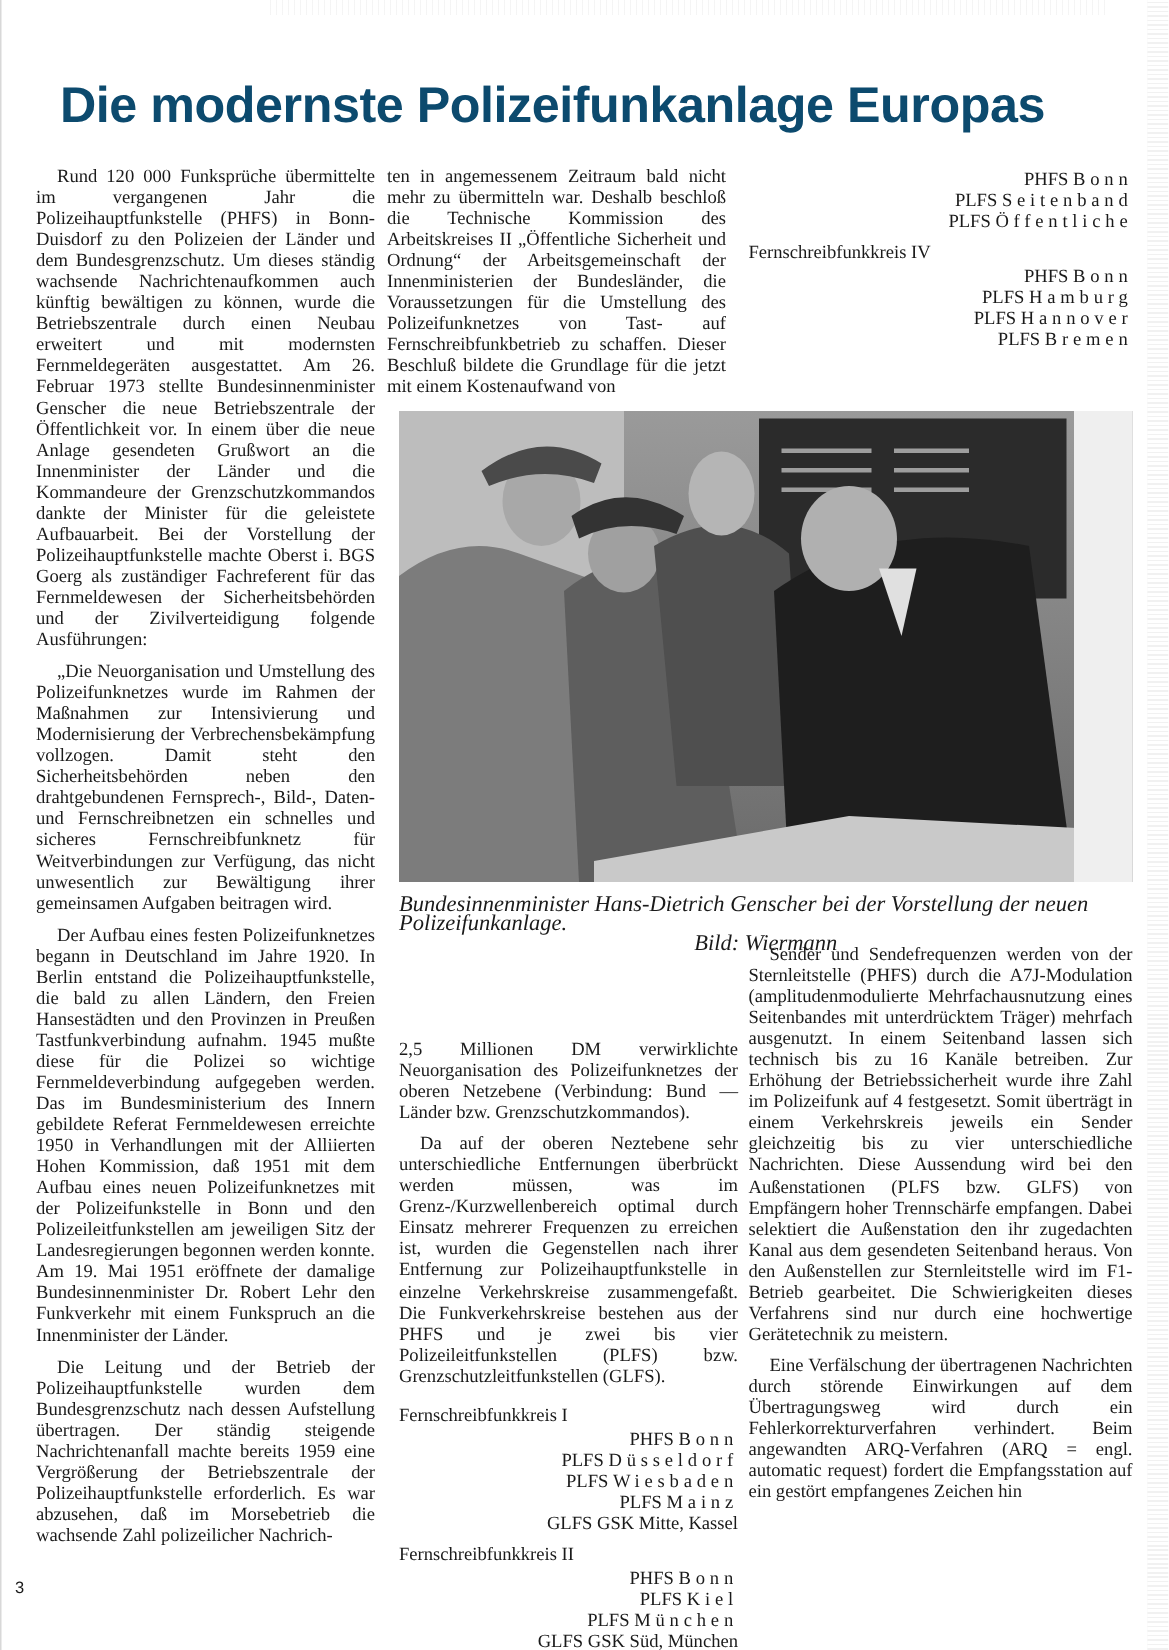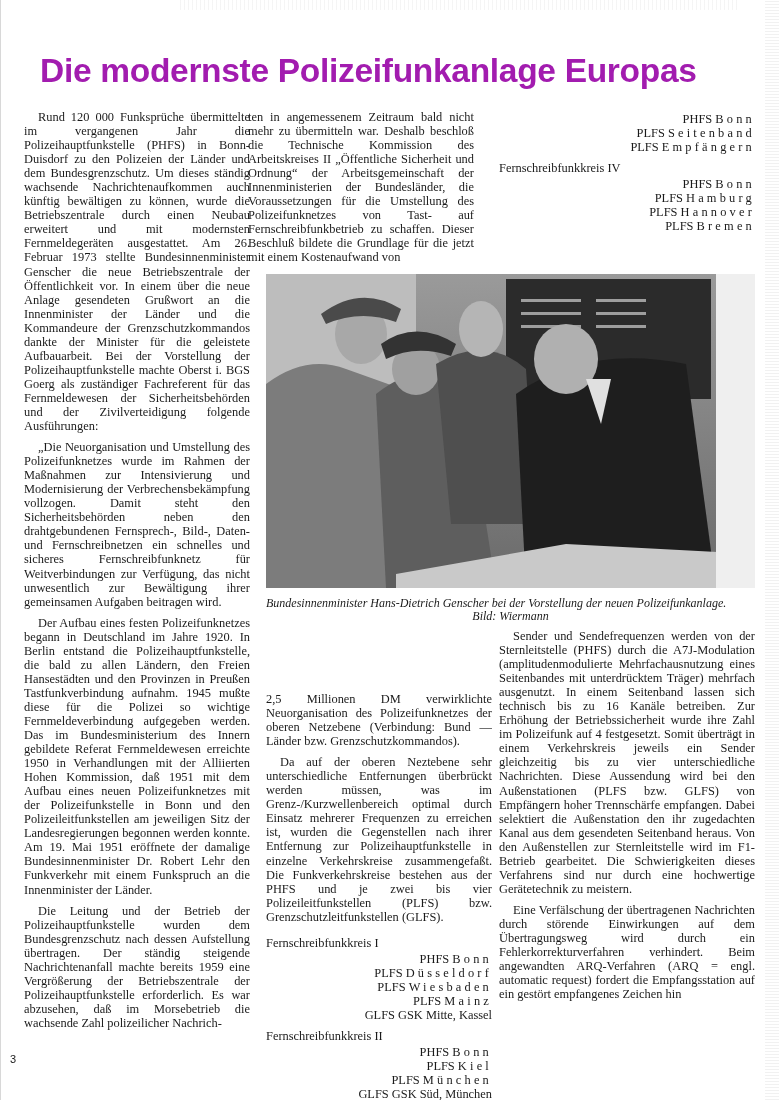--- a/index.html
+++ b/index.html
@@ -7,39 +7,39 @@
          font-family:"Liberation Serif","DejaVu Serif",serif; color:#1a1a1a; }
   .edge-noise { position:absolute; right:0; top:0; width:14px; height:1100px;
     background: repeating-linear-gradient(0deg, #e6e6e6 0 1px, #fff 1px 3px),
                 repeating-linear-gradient(90deg, #ececec 0 1px, transparent 1px 3px);
     opacity:.55; }
   .top-noise { position:absolute; left:180px; top:0; width:560px; height:10px;
     background: repeating-linear-gradient(90deg, #eee 0 1px, #fff 1px 4px); opacity:.6; }
   .left-rule { position:absolute; left:0; top:0; width:1px; height:1100px; background:#d8d8d8; }
   h1.title { position:absolute; left:40px; top:52px; margin:0; width:700px;
     font-family:"Liberation Sans","DejaVu Sans",sans-serif; font-weight:bold;
-    font-size:33.5px; letter-spacing:-0.3px; color:#a21caf; white-space:nowrap; }
+    font-size:33.5px; letter-spacing:-0.3px; color:#0c4a6e; white-space:nowrap; }
   .col { position:absolute; font-size:12.4px; line-height:14.05px; text-align:justify; }
   .col p { margin:0; text-indent:14px; hyphens:manual; }
   .col p + p { margin-top:7px; }
   #col1 { left:24px; top:110px; width:226px; }
-  #col2 { left:248px; top:110px; width:226px; }
+  #col2 { left:258px; top:110px; width:226px; }
   #col3 { left:499px; top:110px; width:256px; }
   #col2b { left:266px; top:652px; width:226px;margin-top:40px; }
   #col3b { left:499px; top:629px; width:256px; }
   .list { margin:0; padding:0; list-style:none; text-align:right; }
   .list-head { text-indent:0 !important; margin-top:0; }
   .list li { white-space:nowrap; }
   .spaced { letter-spacing:3.2px; }
   .block + .block { margin-top:7px; }
   .photo { position:absolute; left:266px; top:274px; width:489px; height:314px;
     background:#cfcfcf; overflow:hidden; }
   .photo svg { width:100%; height:100%; display:block; }
   .caption { position:absolute; left:266px; top:597px; width:489px;
-    font-style:italic; font-size:12px; line-height:13px; }
+    font-style:italic; font-size:15px; line-height:13px; }
   .caption .credit { text-align:center; }
   .page-num { position:absolute; left:10px; top:1053px; font-family:"Liberation Sans",sans-serif; font-size:11px; }
 </style>
 </head>
 <body>
 
 <div class="left-rule"></div>
 <div class="top-noise"></div>
 <div class="edge-noise"></div>
 
@@ -54,21 +54,21 @@
 
 <div class="col" id="col2">
   <p style="text-indent:0">ten in angemessenem Zeitraum bald nicht mehr zu übermitteln war. Deshalb beschloß die Technische Kommission des Arbeitskreises II „Öffentliche Sicherheit und Ordnung“ der Arbeitsgemeinschaft der Innenministerien der Bundesländer, die Voraussetzungen für die Umstellung des Polizeifunknetzes von Tast- auf Fernschreibfunkbetrieb zu schaffen. Dieser Beschluß bildete die Grundlage für die jetzt mit einem Kostenaufwand von</p>
 </div>
 
 <div class="col" id="col3">
   <div class="block">
       <ul class="list" style="margin-top: 2px;">
         <li><span>PHFS </span><span class="spaced">Bonn</span></li>
         <li><span>PLFS </span><span class="spaced">Seitenband</span></li>
-        <li><span>PLFS </span><span class="spaced">Empfängern</span></li>
+        <li><span>PLFS </span><span class="spaced">Öffentliche</span></li>
       </ul>
     </div>
   <div class="block">
       <div class="list-head">Fernschreibfunkkreis IV</div>
       <ul class="list" style="margin-top: 2px;">
         <li><span>PHFS </span><span class="spaced">Bonn</span></li>
         <li><span>PLFS </span><span class="spaced">Hamburg</span></li>
         <li><span>PLFS </span><span class="spaced">Hannover</span></li>
         <li><span>PLFS </span><span class="spaced">Bremen</span></li>
       </ul>

